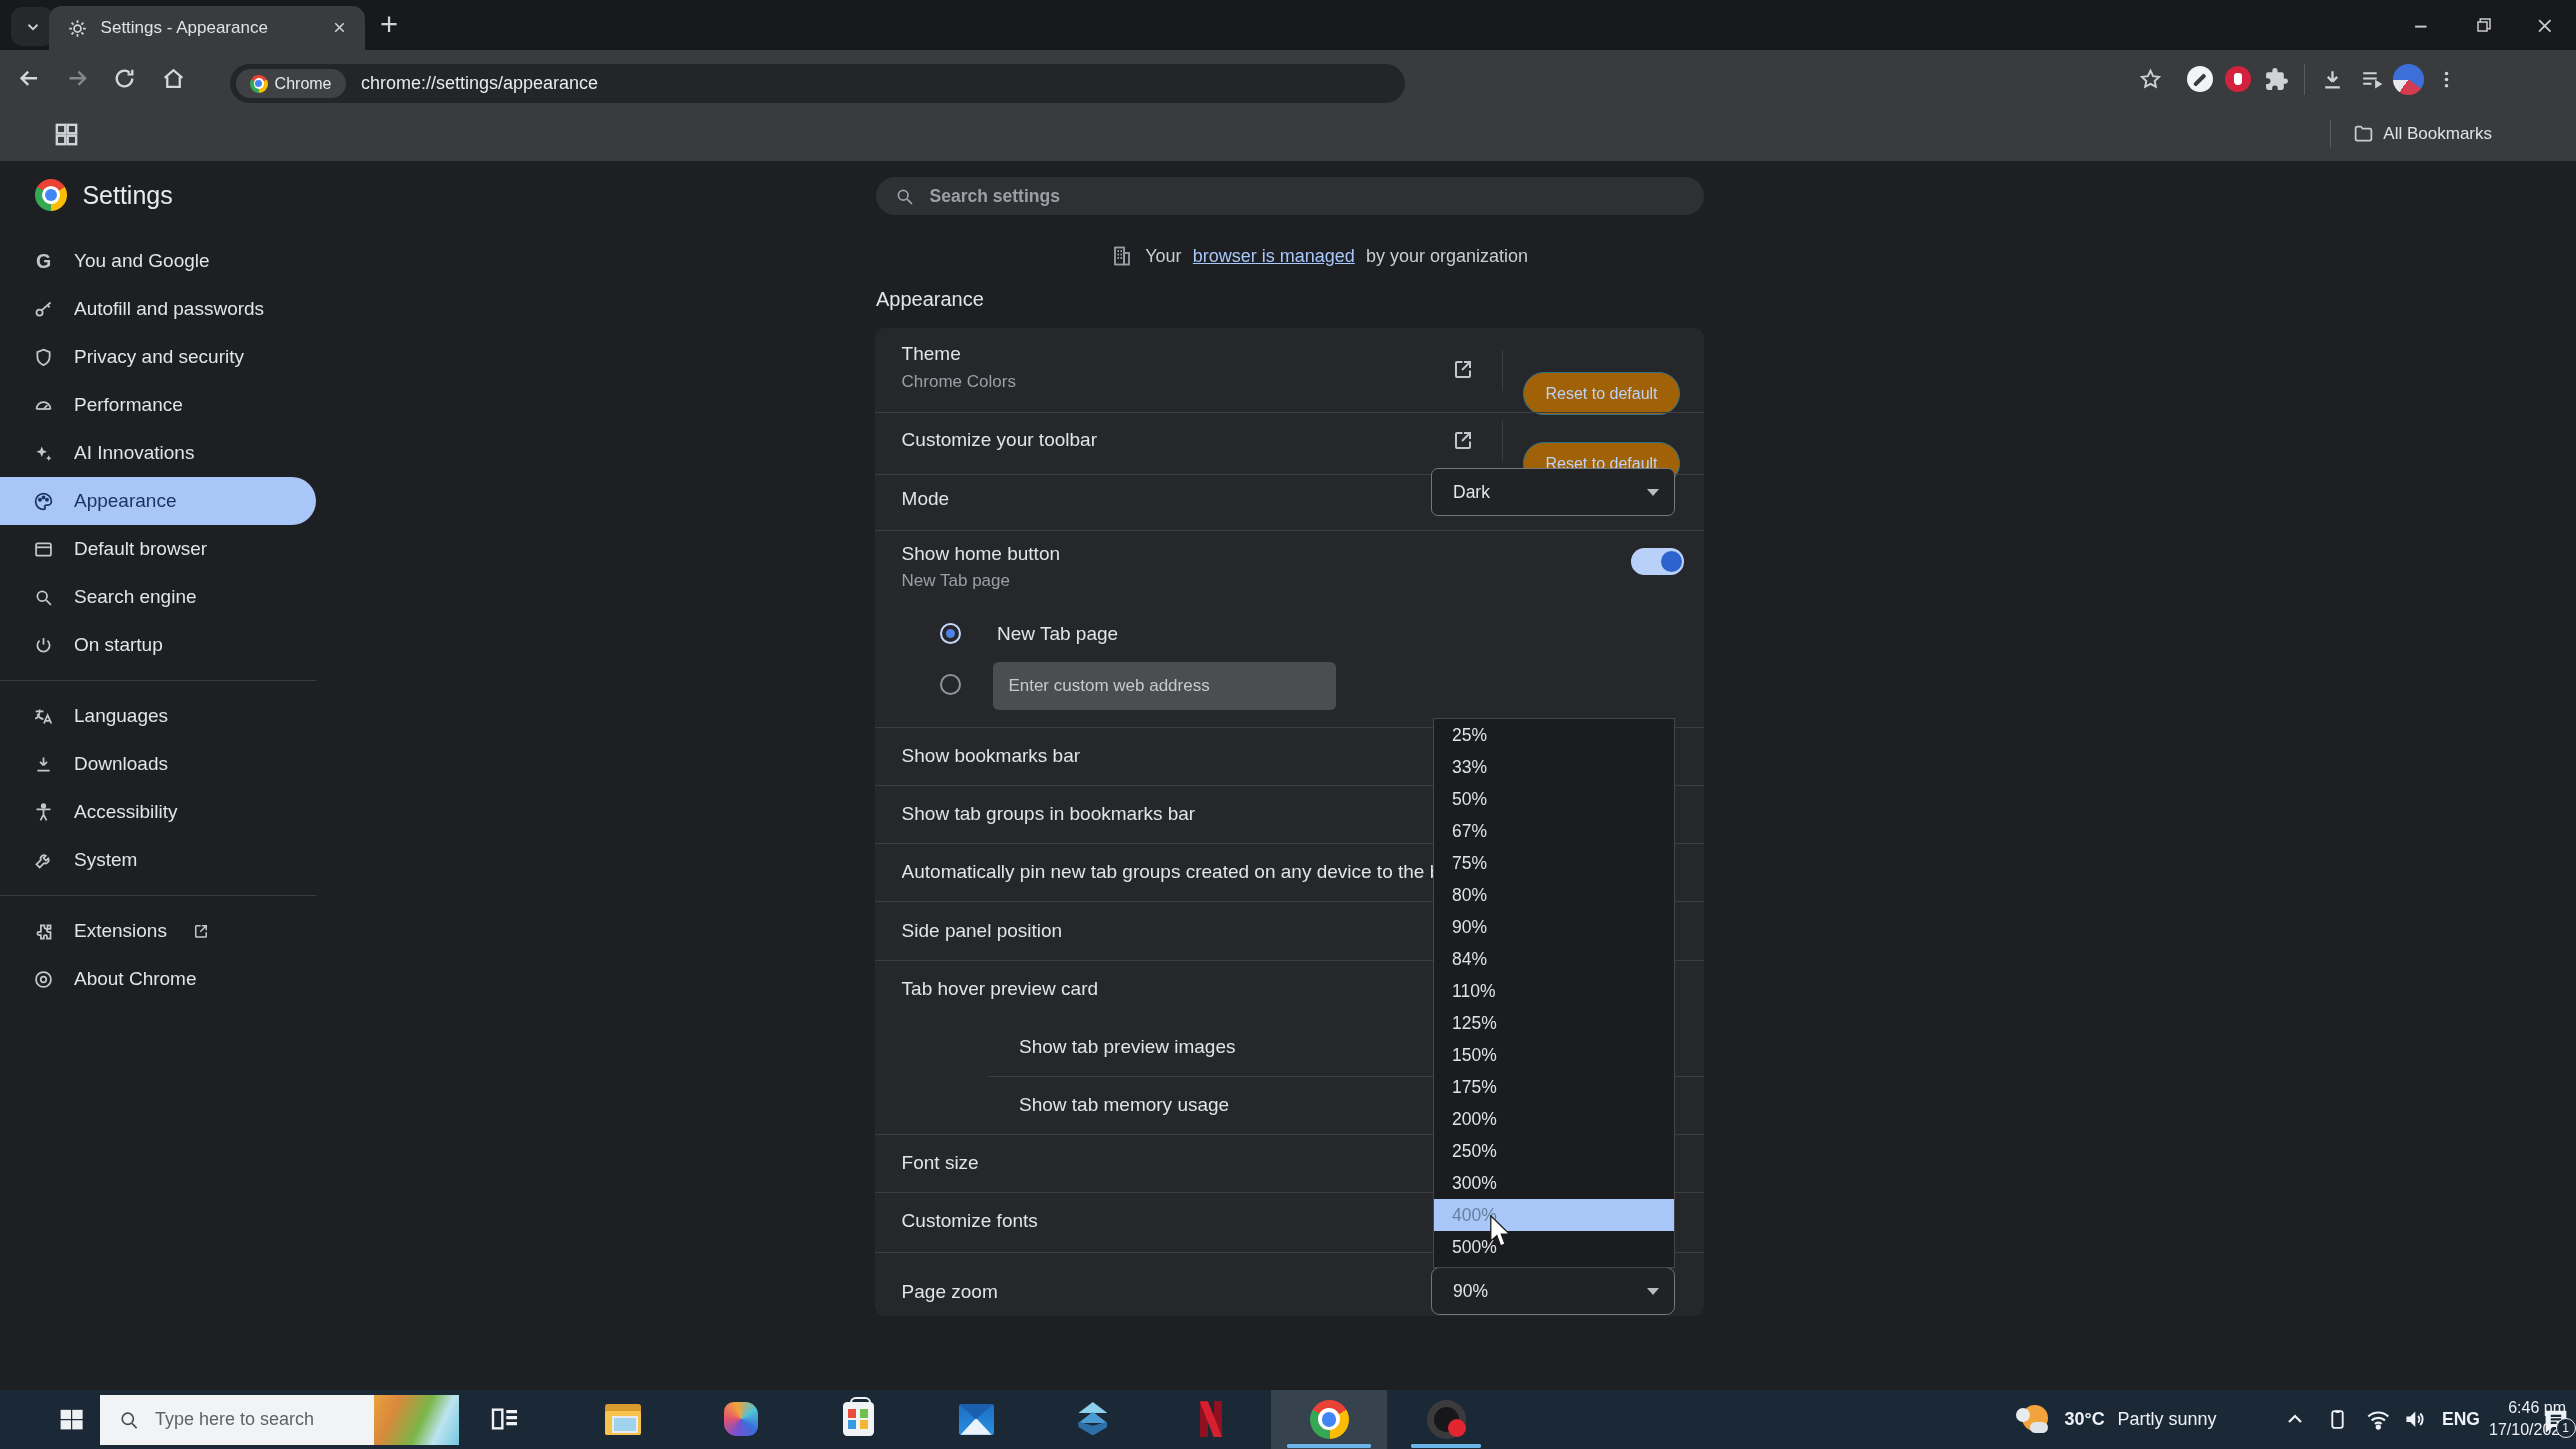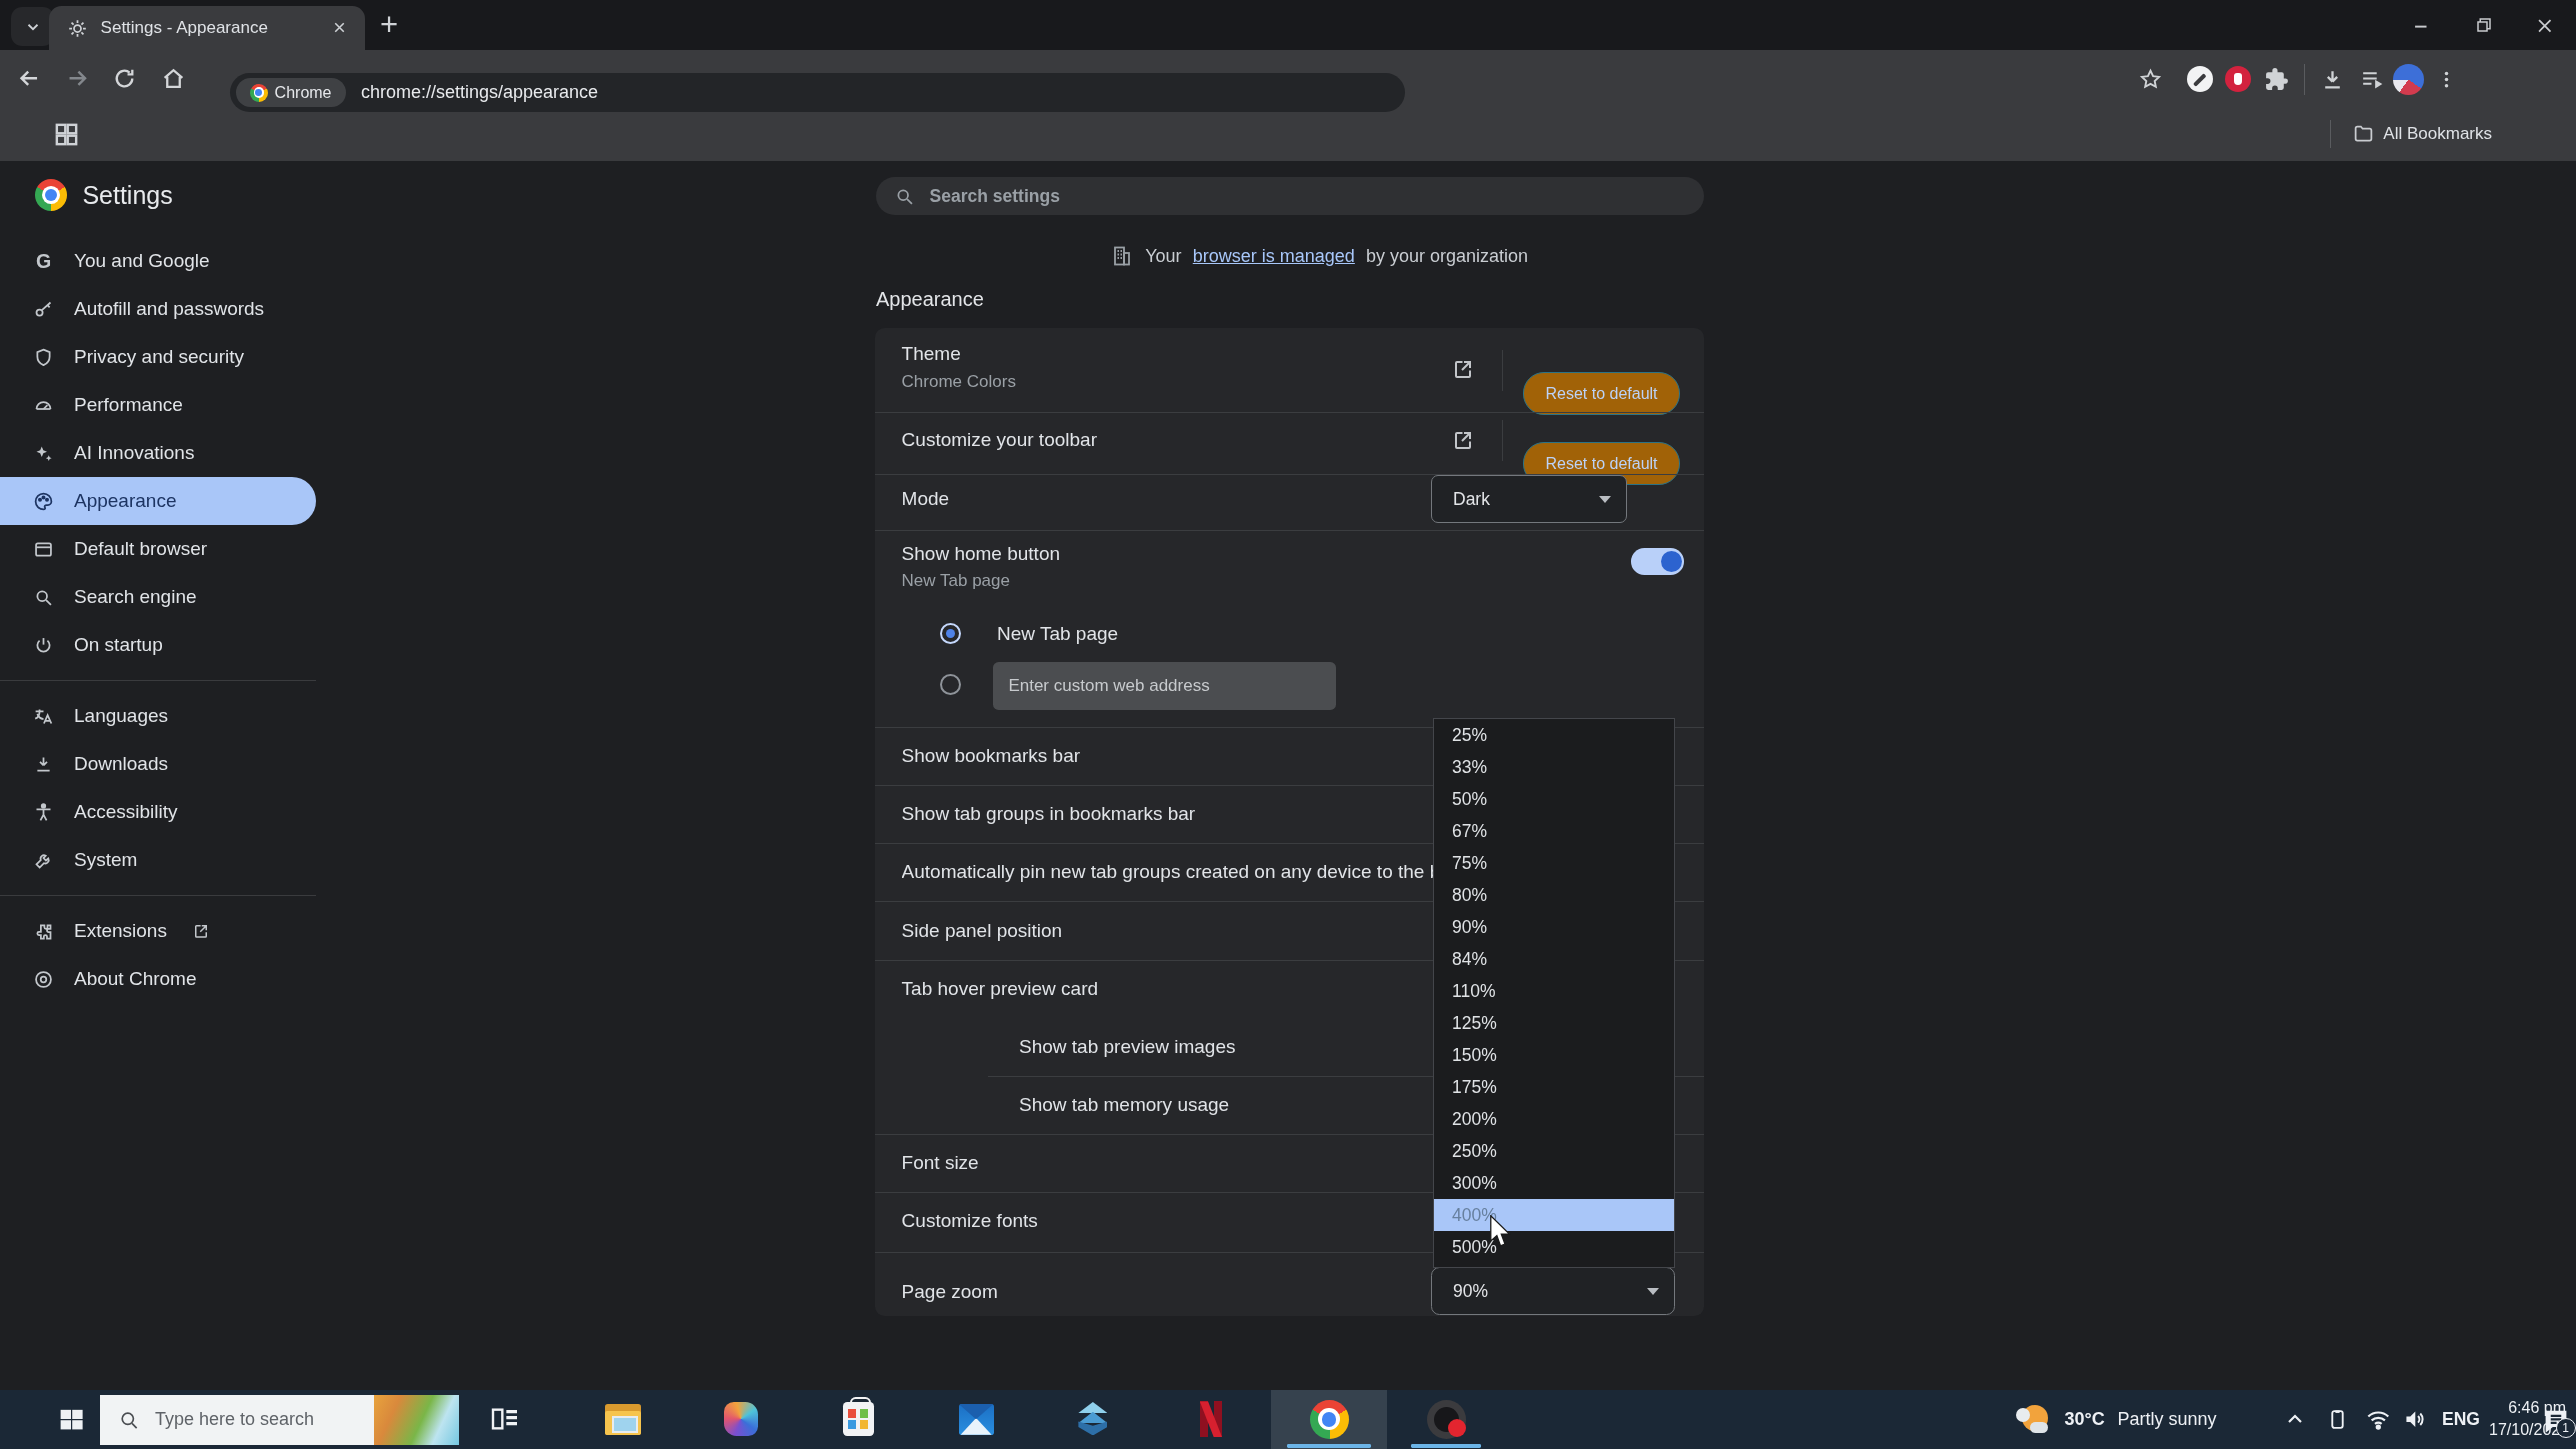--- a/index.html
+++ b/index.html
@@ -14,21 +14,21 @@
   .tab{position:absolute;left:49px;top:5.6px;width:316px;height:45px;background:#3a3b3e;
        border-radius:12.6px 12.6px 0 0;display:flex;align-items:center;}
   .tabtitle{font-size:17px;color:#dfe2e6;margin-left:12.6px;white-space:nowrap;}
   .tabclose{position:absolute;right:15.4px;top:12.6px;width:19.6px;height:19.6px;display:flex;align-items:center;justify-content:center;}
   .newtab{position:absolute;left:371px;top:8.4px;width:36px;height:34px;display:flex;align-items:center;justify-content:center;
           color:#cfd2d6;font-size:31px;font-weight:300;}
   .wctl{position:absolute;top:9.8px;width:42px;height:31px;display:flex;align-items:center;justify-content:center;}
   
   .toolband{position:absolute;left:0;top:50px;width:2576px;height:111px;background:#3a3b3e;}
   .navic{position:absolute;top:12.6px;width:31px;height:31px;display:flex;align-items:center;justify-content:center;}
-  .omnibox{position:absolute;left:230px;top:23px;width:1175px;height:39px;border-radius:19.6px;background:#232528;
+  .omnibox{position:absolute;left:230px;top:14px;width:1175px;height:39px;border-radius:19.6px;background:#232528;
            display:flex;align-items:center;}
   .chip{display:flex;align-items:center;gap:7px;background:#3f4144;border-radius:15.4px;height:29px;padding:0 14px;margin-left:5.6px;}
   .chiptext{font-size:16px;color:#e6e8eb;}
   .url{font-size:18px;color:#e8eaed;margin-left:15.4px;white-space:nowrap;}
   .tbicon{position:absolute;top:11.2px;width:36px;height:36px;display:flex;align-items:center;justify-content:center;}
   .bmrow{position:absolute;left:0;top:56px;width:2576px;height:55px;}
   .allbm{position:absolute;right:84px;top:17px;display:flex;align-items:center;gap:9.8px;font-size:17px;color:#dfe2e6;}
   
   .page{position:absolute;left:0;top:161px;width:2576px;height:1229px;background:#1e1f22;}
   .brand{position:absolute;left:35px;top:18px;display:flex;align-items:center;gap:15.4px;}
@@ -432,21 +432,21 @@
         <svg width="24" height="24" viewBox="0 0 24 24" fill="none" stroke="#c3c6ca" stroke-width="2">
             <path d="M13 5h6v6M19 5l-8 8"></path>
             <path d="M19 13.5V19a1 1 0 0 1-1 1H6a1 1 0 0 1-1-1V6a1 1 0 0 1 1-1h5.5"></path>
           </svg>
         </div>
       <div class="vsep" style="left:627px;top:92px;height:41px"></div>
       <div class="resetbtn" style="left:648px;top:92px">Reset to default</div>
       <div class="cdiv" style="top:146px"></div>
 
       <div class="lbl" style="left:26.6px;top:160px">Mode</div>
-      <div class="sel" style="left:556px;top:147px;width:196px;height:48px">
+      <div class="sel" style="left:556px;top:140px;width:244px;height:48px">
         <span>Dark</span>
         <span class="caret"></span>
       </div>
       <div class="cdiv" style="top:202px"></div>
 
       <div class="lbl" style="left:26.6px;top:215px">Show home button</div>
       <div class="sub" style="left:26.6px;top:243px">New Tab page</div>
       <div class="toggle" style="left:756px;top:220px">
           <span class="knob"></span>
         </div>

